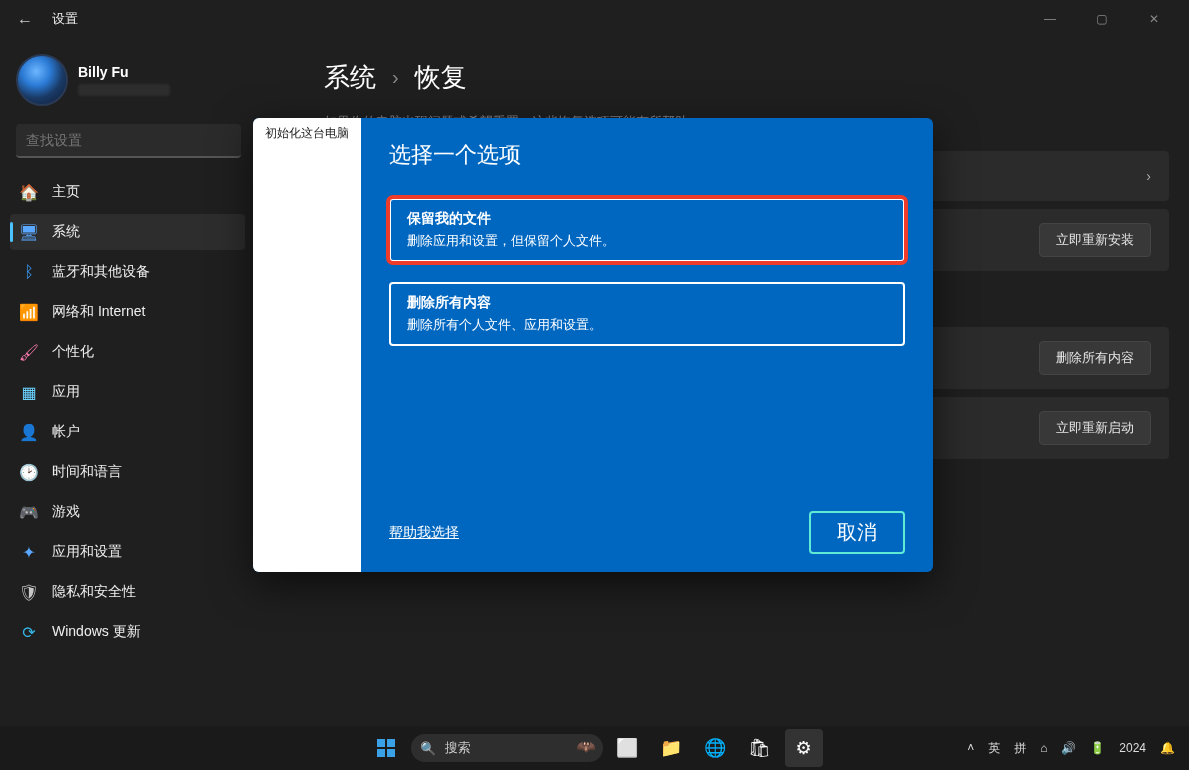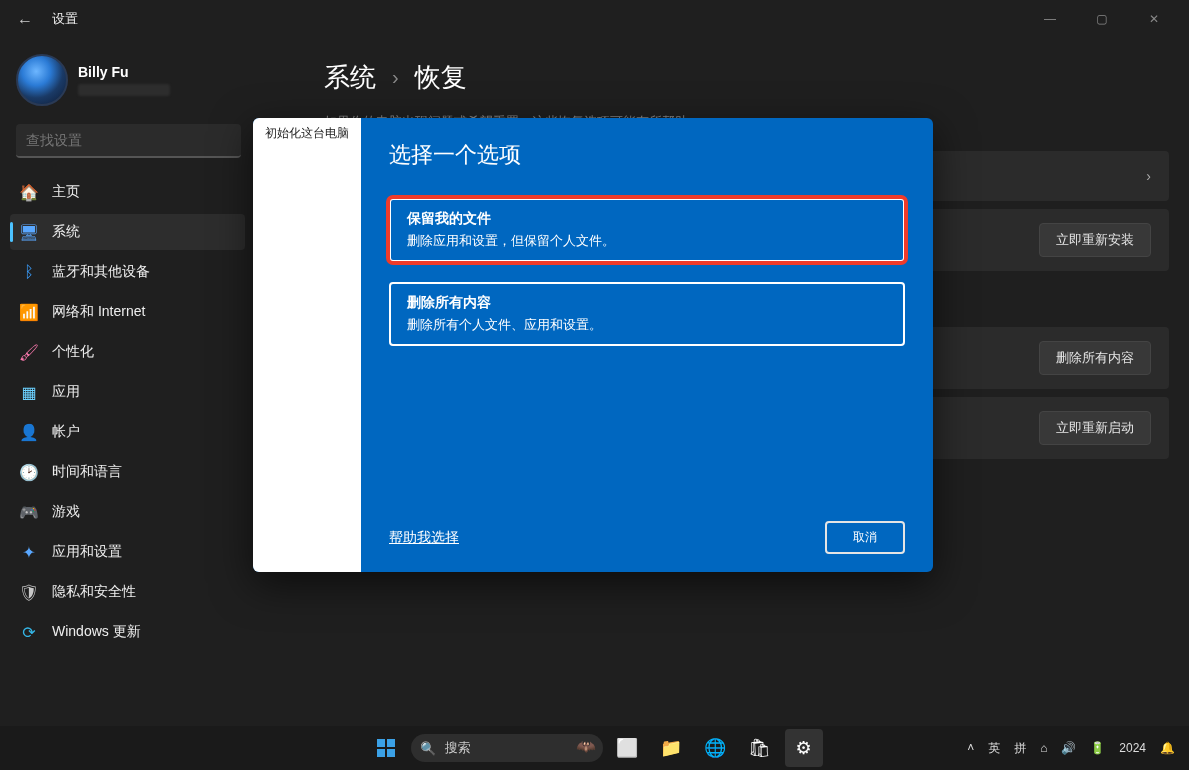--- a/index.html
+++ b/index.html
@@ -40,21 +40,21 @@
 .modal { position: absolute; left: 253px; top: 118px; width: 680px; height: 454px; background: #0067c0; border-radius: 6px; box-shadow: 0 12px 40px rgba(0,0,0,.6); display: flex; flex-direction: row; overflow: hidden; }
 .modal-header { background: #fff; color: #222; font-size: 12px; padding: 7px 12px; }
 .modal-body { flex: 1; padding: 22px 28px 18px 28px; display: flex; flex-direction: column; }
 .modal-title { font-size: 22px; font-weight: 400; margin-bottom: 28px; }
 .choice { border: 2px solid #fff; border-radius: 4px; padding: 10px 16px; margin-bottom: 20px; cursor: pointer; }
 .choice.highlight { outline: 4px solid #ef3b2a; outline-offset: -1px; }
 .choice-title { font-size: 14px; font-weight: 600; margin-bottom: 4px; }
 .choice-desc { font-size: 13px; font-weight: 500; }
 .modal-footer { margin-top: auto; display: flex; align-items: center; justify-content: space-between; gap: 22px; }
 .help-link { color: #fff; text-decoration: underline; font-size: 14px; cursor: pointer; }
-.cancel-btn { border: 2px solid #e5e5e5; background: transparent; color: #fff; padding: 6px 26px; border-radius: 4px; font-size: 12px; cursor: pointer; }
+.cancel-btn { border: 2px solid #5eead4; background: transparent; color: #fff; padding: 6px 26px; border-radius: 4px; font-size: 20px; cursor: pointer; }
 
 
 .taskbar { position: absolute; left: 0; right: 0; bottom: 0; height: 44px; background: #1a1a1a; display: flex; align-items: center; }
 .tb-center { position: absolute; left: 50%; transform: translateX(-50%); display: flex; align-items: center; gap: 6px; }
 .tb-icon { width: 38px; height: 38px; display: flex; align-items: center; justify-content: center; border-radius: 4px; font-size: 18px; }
 .tb-icon.active { background: #333; }
 .search-pill { display: flex; align-items: center; gap: 8px; background: #2e2e2e; border-radius: 18px; padding: 5px 16px 5px 10px; color: #ccc; font-size: 13px; width: 192px; position: relative; }
 .search-pill .deco { position: absolute; right: 6px; top: 3px; font-size: 16px; }
 .tb-right { margin-left: auto; display: flex; align-items: center; gap: 14px; padding-right: 14px; color: #ddd; font-size: 12px; }
 .tb-right span { display: flex; align-items: center; }

